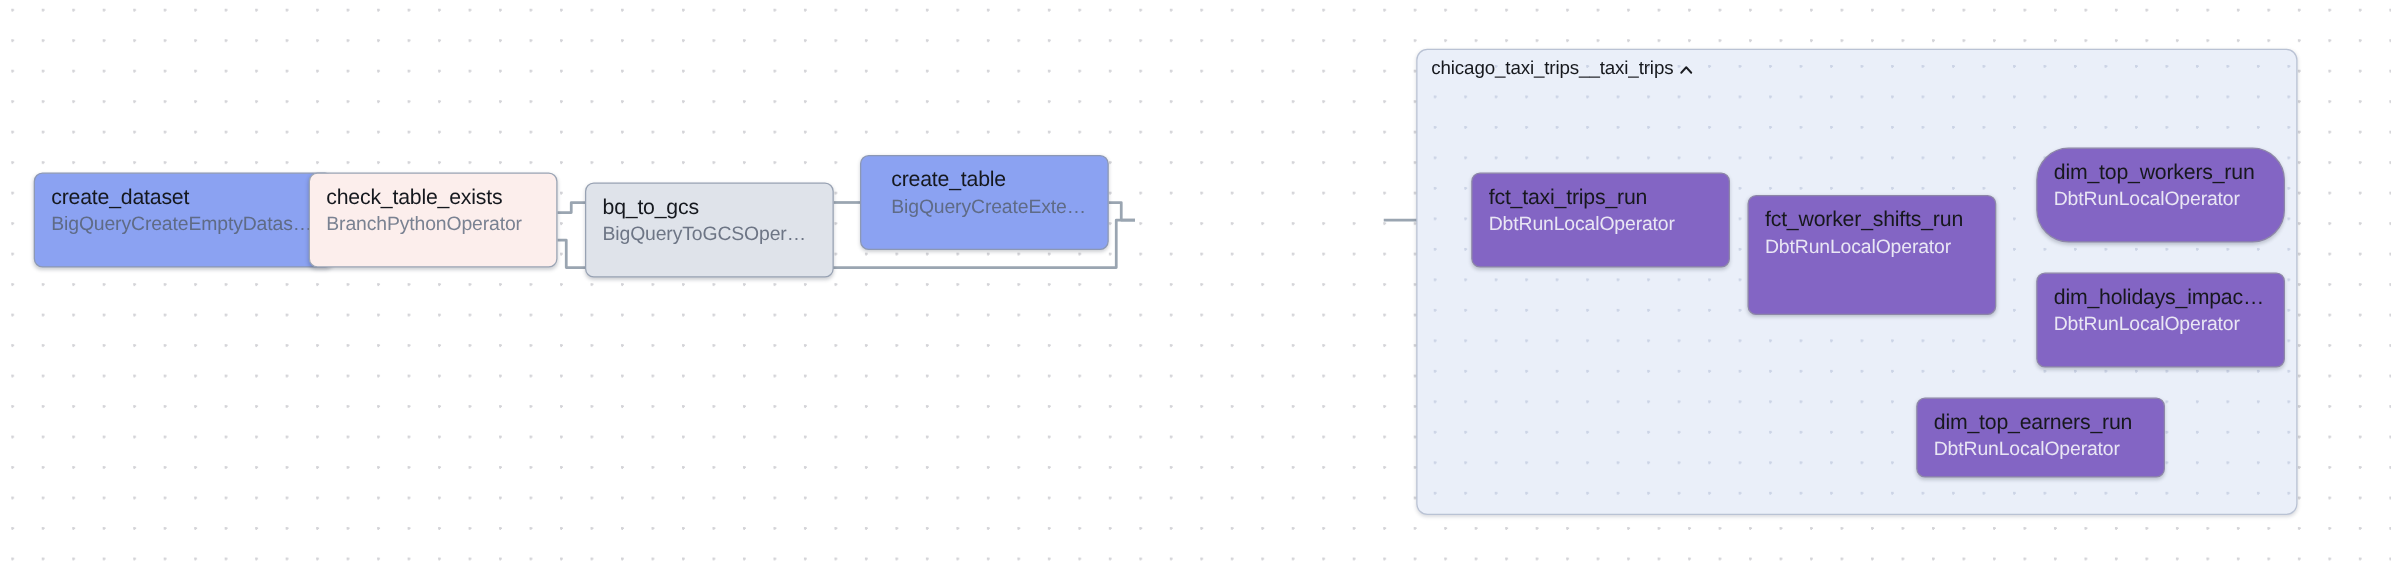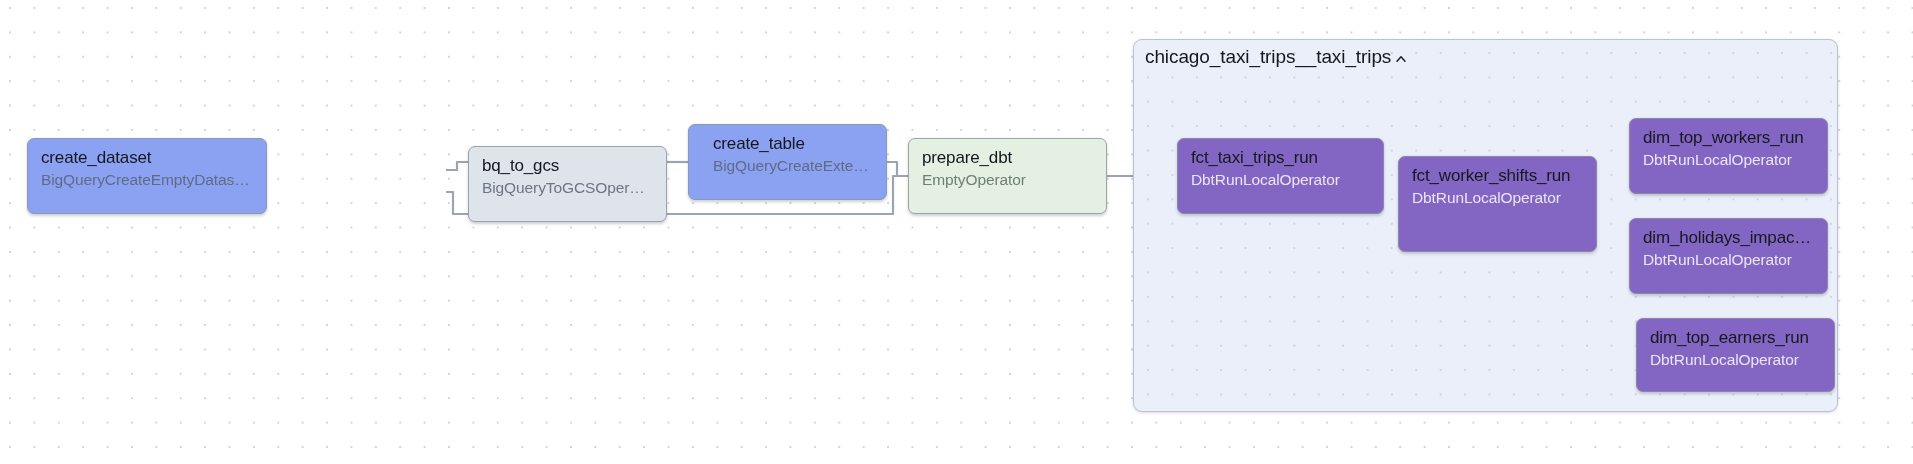--- a/index.html
+++ b/index.html
@@ -59,21 +59,21 @@
     position: absolute;
     top: 5px;
     left: 7px;
     display: flex;
     align-items: center;
     gap: 3px;
     padding: 1px 4px;
     white-space: nowrap;
   }
   .task-group-title {
-    font-size: 19px;
+    font-size: 15px;
     color: #16181d;
     letter-spacing: -0.1px;
   }
   .chevron-up {
     display: inline-block;
     width: 13px;
     height: 13px;
     position: relative;
     top: 1px;
   }
@@ -164,54 +164,54 @@
         </svg>
       </span>
     </div>
   </div>
 
   <div class="task-node theme-blue" style="left:27px; top:138px; width:240px; height:76px;">
     <div class="task-id">create_dataset</div>
     <div class="task-op">BigQueryCreateEmptyDatasetO…</div>
   </div>
 
+  <div class="task-node theme-pink" style="left:247px; top:138px; width:199px; height:76px;">
+    <div class="task-id">check_table_exists</div>
+    <div class="task-op">BranchPythonOperator</div>
+  </div>
 
   <div class="task-node theme-grey" style="left:468px; top:124px; width:199px; height:76px;margin-top:22px;">
     <div class="task-id">bq_to_gcs</div>
     <div class="task-op">BigQueryToGCSOperator</div>
   </div>
 
   <div class="task-node theme-blue" style="left:688px; top:124px; width:199px; height:76px;padding-left:24px;">
     <div class="task-id">create_table</div>
     <div class="task-op">BigQueryCreateExternalTableO…</div>
   </div>
 
-  <div class="task-node theme-green" style="left:908px; top:138px; width:199px; height:76px;">
-    <div class="task-id">prepare_dbt</div>
-    <div class="task-op">EmptyOperator</div>
-  </div>
 
   <div class="task-node theme-purple" style="left:1177px; top:138px; width:207px; height:76px;">
     <div class="task-id">fct_taxi_trips_run</div>
     <div class="task-op">DbtRunLocalOperator</div>
   </div>
 
   <div class="task-node theme-purple" style="left:1398px; top:156px; width:199px; height:96px;">
     <div class="task-id">fct_worker_shifts_run</div>
     <div class="task-op">DbtRunLocalOperator</div>
   </div>
 
-  <div class="task-node theme-purple" style="left:1629px; top:118px; width:199px; height:76px;">
+  <div class="task-node theme-purple" style="left:1629px; top:118px; width:199px; height:76px;border-radius:26px;">
     <div class="task-id">dim_top_workers_run</div>
     <div class="task-op">DbtRunLocalOperator</div>
   </div>
 
   <div class="task-node theme-purple" style="left:1629px; top:218px; width:199px; height:76px;">
     <div class="task-id">dim_holidays_impact_run</div>
     <div class="task-op">DbtRunLocalOperator</div>
   </div>
 
-  <div class="task-node theme-purple" style="left:1636px; top:318px; width:199px; height:74px;">
+  <div class="task-node theme-purple" style="left:1533px; top:318px; width:199px; height:64px;">
     <div class="task-id">dim_top_earners_run</div>
     <div class="task-op">DbtRunLocalOperator</div>
   </div>
 
 </div>
 
 </body></html>

